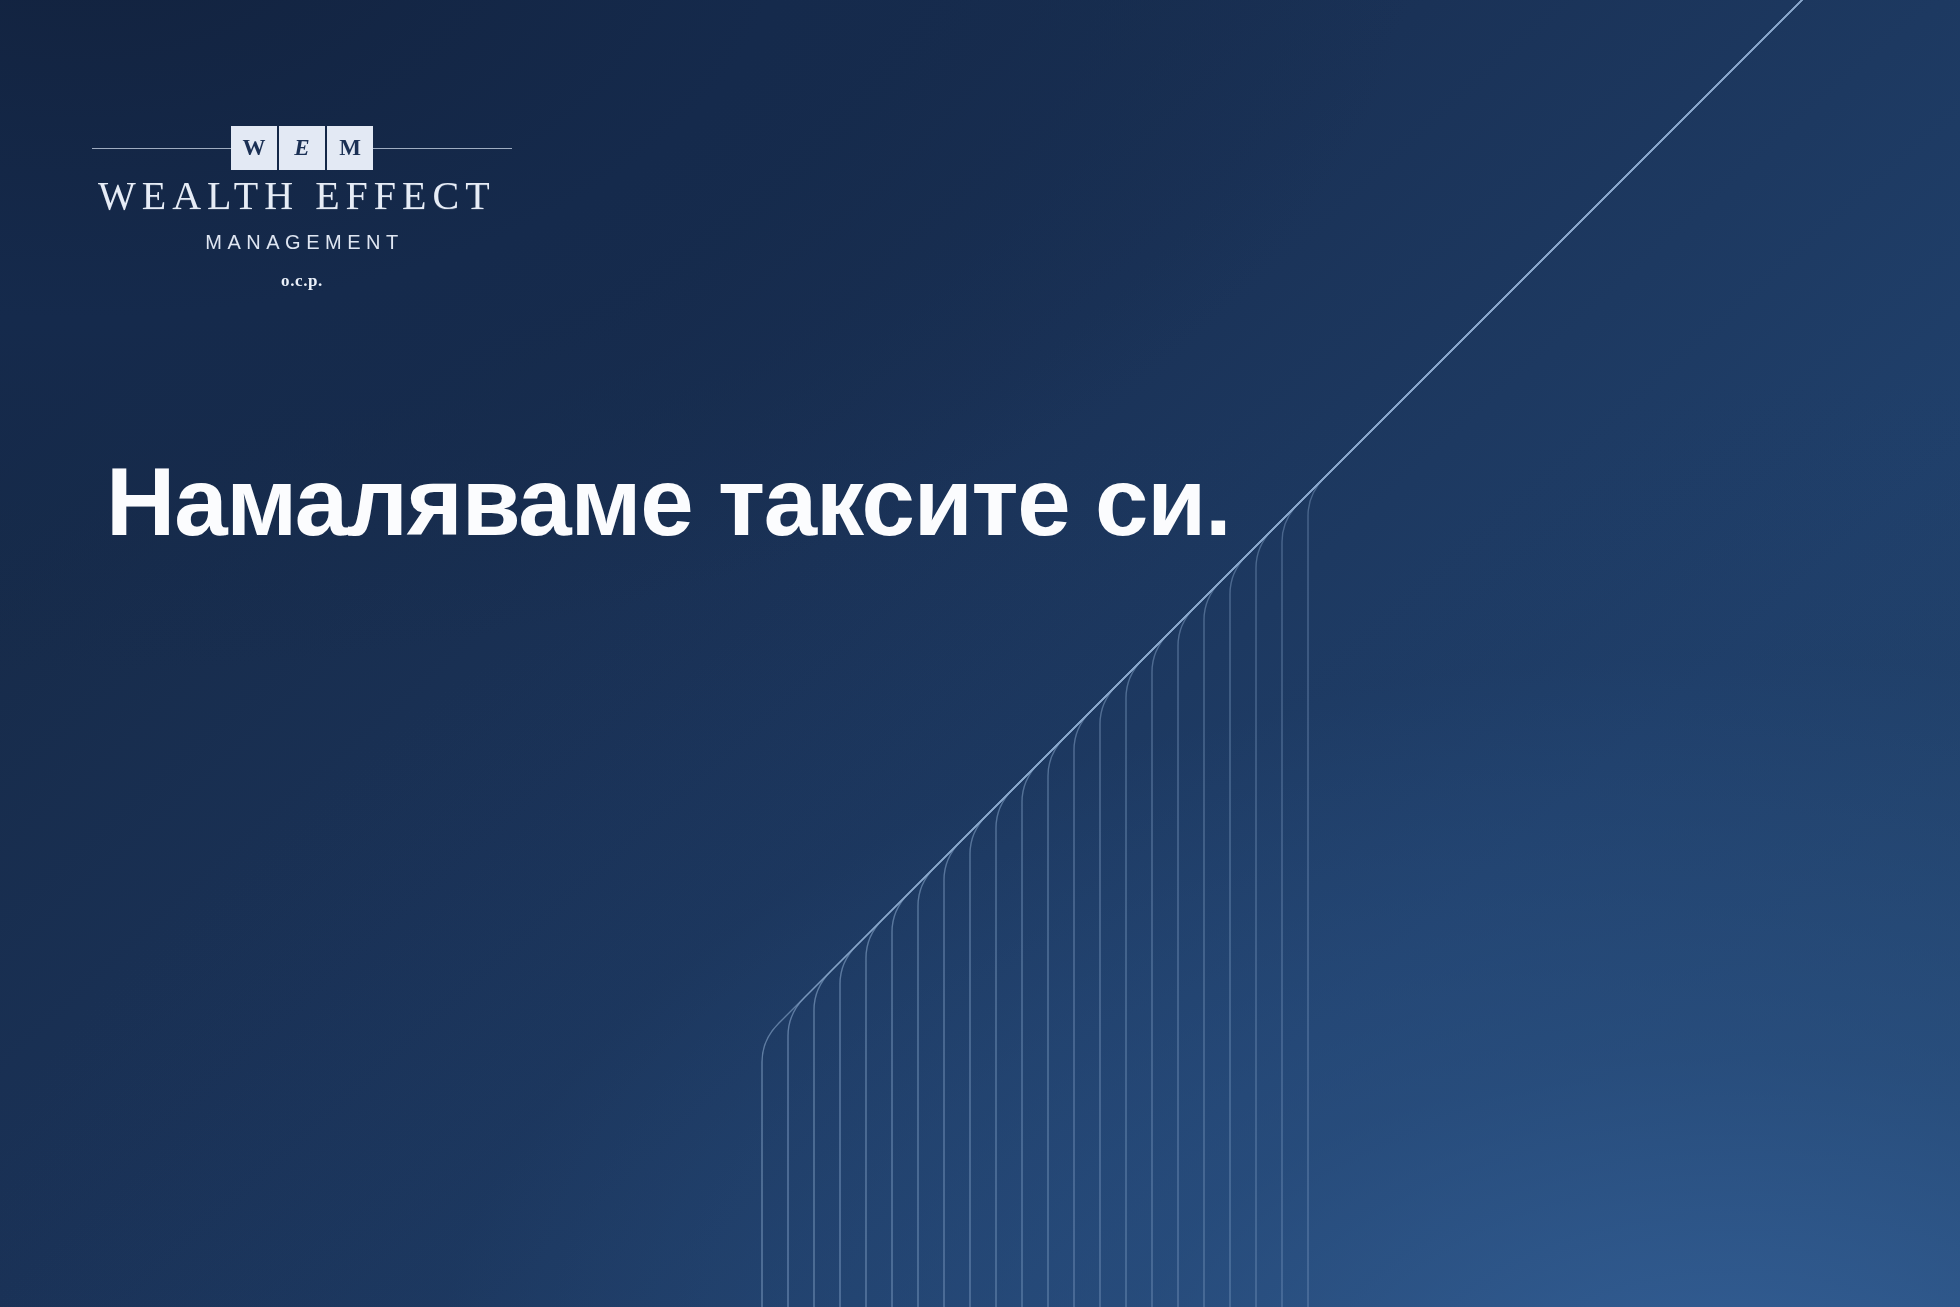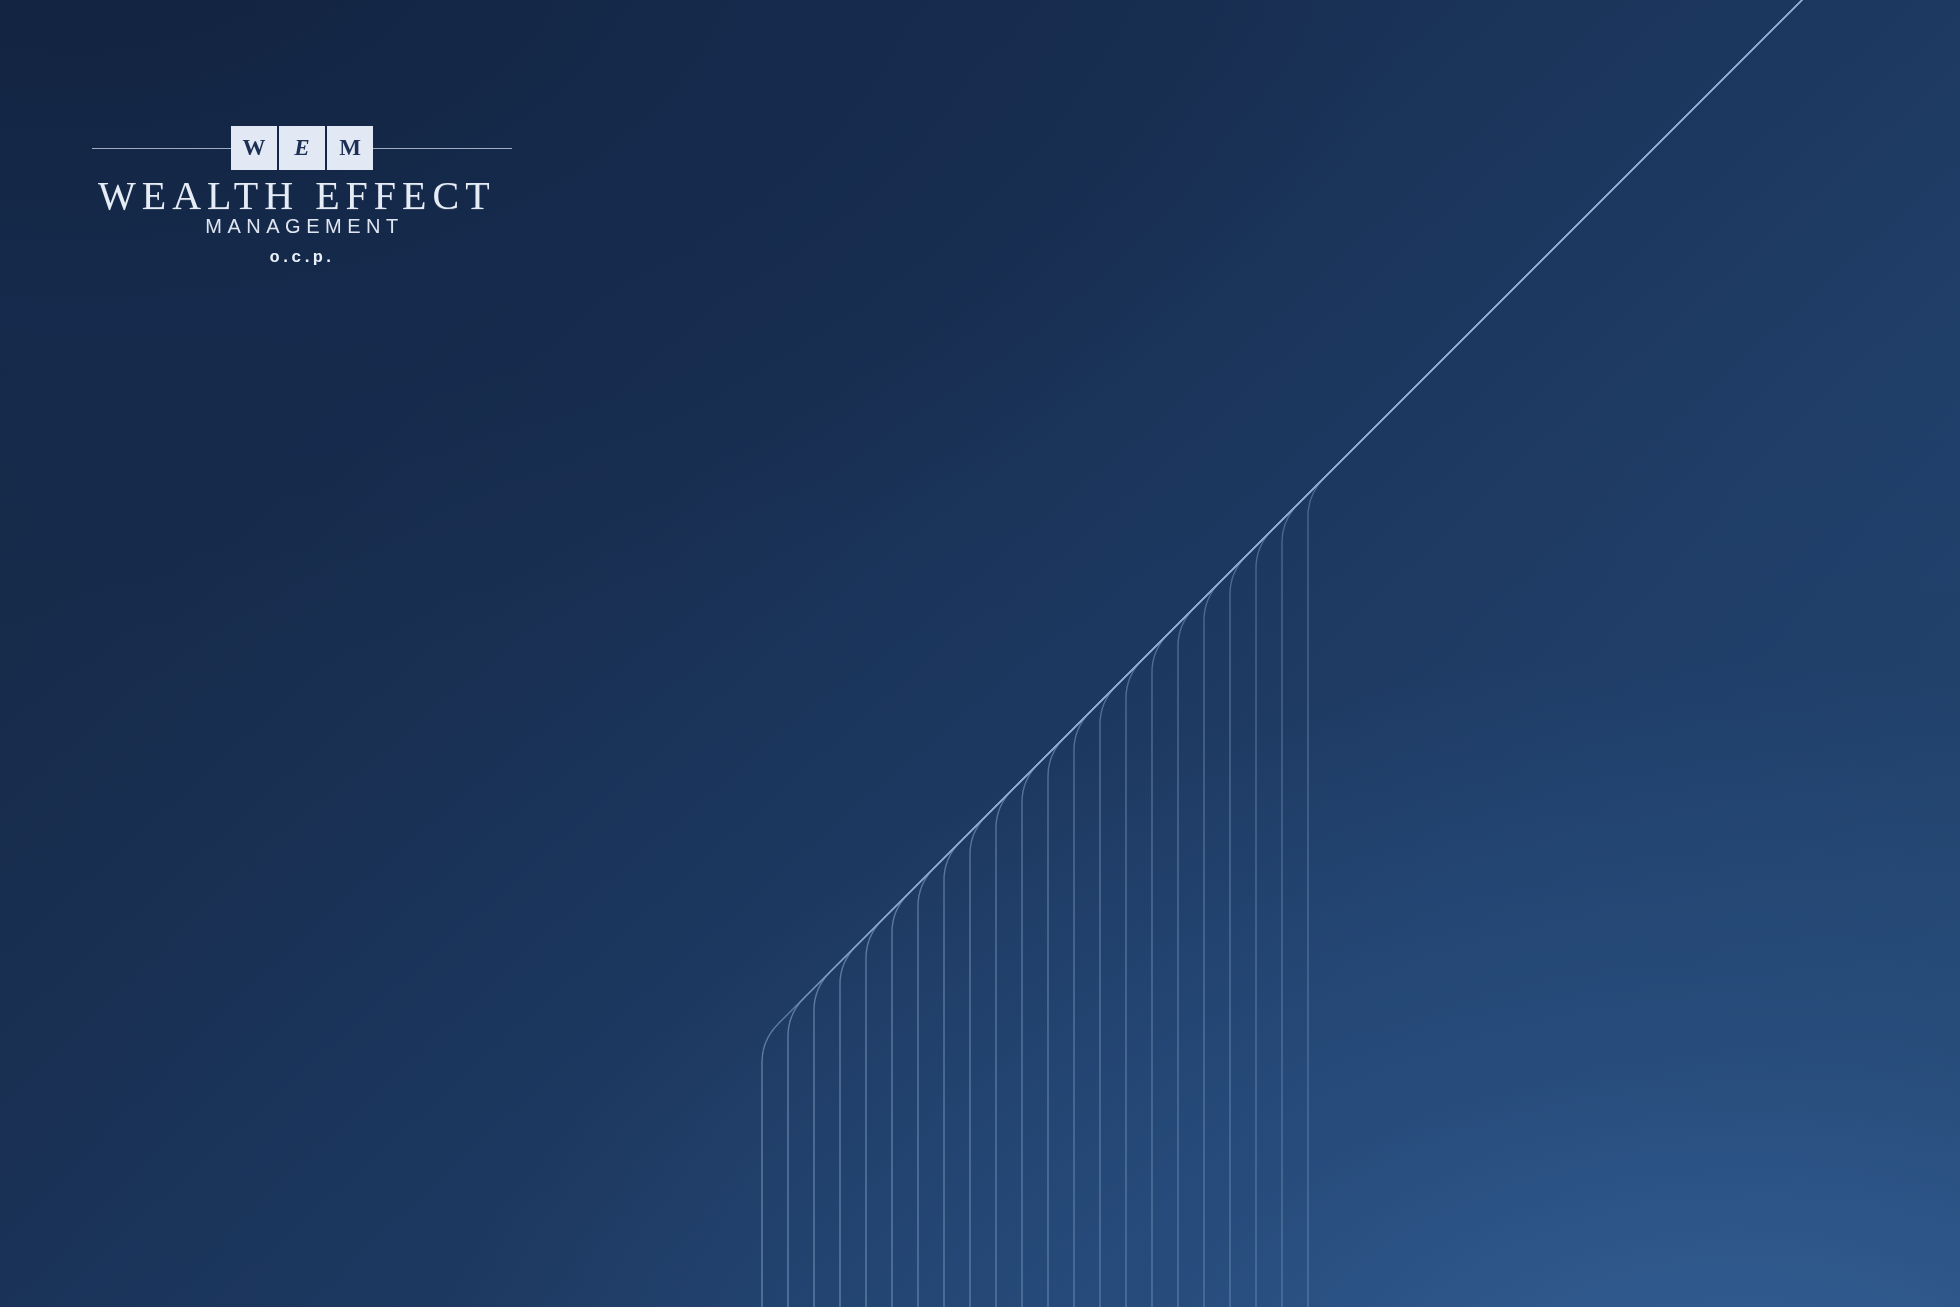--- a/index.html
+++ b/index.html
@@ -47,31 +47,31 @@
   .logo-word{
     margin-top:2px;
     font-family:"Liberation Serif", serif;
     font-size:40px;line-height:1;
     letter-spacing:6px;
     color:#e6ecf6;
     text-indent:6px;
     text-shadow:0 1px 0 rgba(255,255,255,0.10);
   }
   .logo-sub{
-    margin-top:0;text-align:center;
+    margin-top:16px;text-align:center;
     font-family:"Liberation Sans", sans-serif;
     font-size:20px;line-height:1;
     letter-spacing:5.5px;
     color:#dfe6f2;
     text-indent:5px;
     font-weight:400;
   }
   .logo-sub2{
-    margin-top:13px;text-align:center;
-    font-family:Liberation Mono, monospace;
+    margin-top:20px;text-align:center;
+    font-family:Liberation Serif, serif;
     font-size:17px;line-height:1;
     letter-spacing:0.6px;
     color:#eaf0f9;
     font-weight:700;
   }
 
   
   .headline{
     position:absolute;left:106px;top:318px;width:1440px;
     font-family:"Liberation Sans", sans-serif;
@@ -129,15 +129,16 @@
     </div>
 
     <div class="logo-word">WEALTH EFFECT</div>
 
     <div class="logo-sub">MANAGEMENT</div>
 
     <div class="logo-sub2">o.c.p.</div>
   </div>
 
   <div class="headline">
+    <span class="ln">Намаляваме таксите си.</span>
   </div>
 
 </div>
 
 </body></html>

